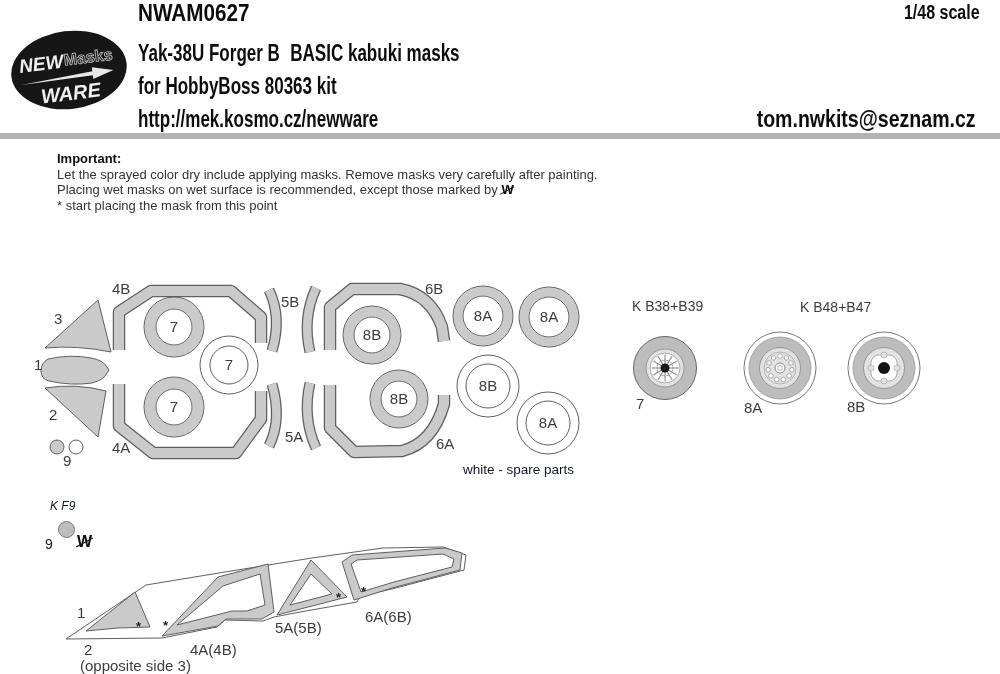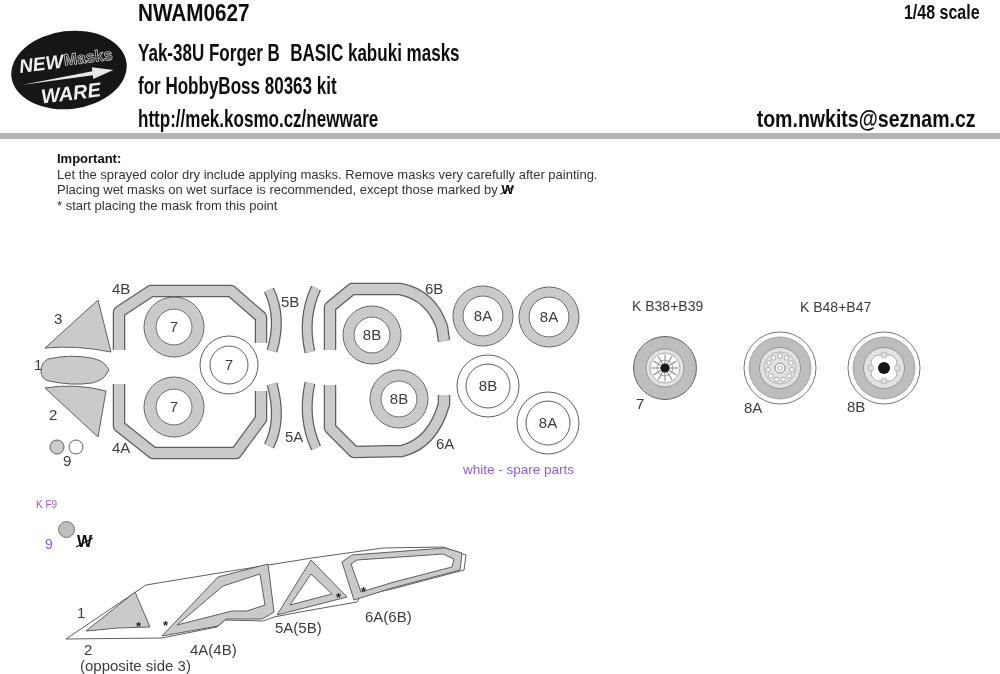--- a/index.html
+++ b/index.html
@@ -7,21 +7,21 @@
          font-family:"Liberation Sans",sans-serif;overflow:hidden;color:#1a1a1a;}
   .abs{position:absolute;}
   .cond{font-weight:bold;color:#0d0d0d;white-space:nowrap;transform-origin:left top;}
   .cond-r{transform-origin:right top;}
   .divider{position:absolute;left:0;top:133px;width:1000px;height:6px;background:#b3b3b3;}
   .instr{position:absolute;left:48px;top:151px;font-size:13px;line-height:15.5px;color:#333;margin-left:9px;}
   .instr .head{font-weight:bold;color:#0d0d0d;}
   .wmark{font-weight:bold;color:#0d0d0d;position:relative;display:inline-block;}
   .wmark::after{content:"";position:absolute;left:-2px;right:-2px;top:50%;
                 border-top:1.7px solid #111;transform:rotate(-28deg);}
-  .note{position:absolute;font-size:13.5px;color:#8b5cf6;white-space:nowrap;}
+  .note{position:absolute;font-size:13.5px;color:#0f172a;white-space:nowrap;}
   .kf9-circle{position:absolute;left:58px;top:521px;width:17px;height:17px;border-radius:50%;
               background:#bdbdbd;border:1px solid #777;box-sizing:border-box;}
   svg text{font-family:"Liberation Sans",sans-serif;}
   .lbl{font-size:15px;fill:#3c3c3c;}
   .lblc{text-anchor:middle;}
   .hdg{font-size:14px;fill:#3c3c3c;}
   .ast{font-size:13px;fill:#222;font-weight:bold;}
   .bo{fill:none;stroke:#5f5f5f;stroke-linejoin:round;stroke-linecap:butt;}
   .bi{fill:none;stroke:#cacaca;stroke-linejoin:round;stroke-linecap:butt;}
   .shape{fill:#cacaca;stroke:#5f5f5f;stroke-width:1;}
@@ -238,21 +238,21 @@
           <circle cx="884" cy="381" r="3"></circle>
         <circle cx="871" cy="368" r="3"></circle>
           <circle cx="897" cy="368" r="3"></circle>
       </g>
       <circle cx="884" cy="368" r="6" fill="#151515"></circle>
     </g>
     <text class="lbl" x="847" y="412">8B</text>
   </svg>
 
   
-  <div class="note" style="left:36px;top:499px;font-size:10px;">K F9</div>
+  <div class="note" style="left:50px;top:499px;font-size:12px;font-style:italic;">K F9</div>
   <div class="kf9-circle"></div>
   <div class="note" style="left:45px;top:536px;font-size:14px;">9</div>
   <div class="abs wmark" style="left:77px;top:533px;font-size:16px;">W</div>
 
   
   <svg class="abs" style="left:55px;top:542px" width="480" height="132" viewBox="55 542 480 132">
 
     <path class="white" d="M 66,639 L 146,585 L 225,572 L 312,558 L 383,548 L 443,547 L 466,555 L 464,570 L 392,589 L 360,596 L 357,602 L 300,612 L 274,617 L 263,621 L 225,620 L 217,627 L 162,638 Z"></path>
 
     <path class="shape" d="M 86,631 L 135,592 L 150,627 Q 117,627 86,631 Z"></path>

